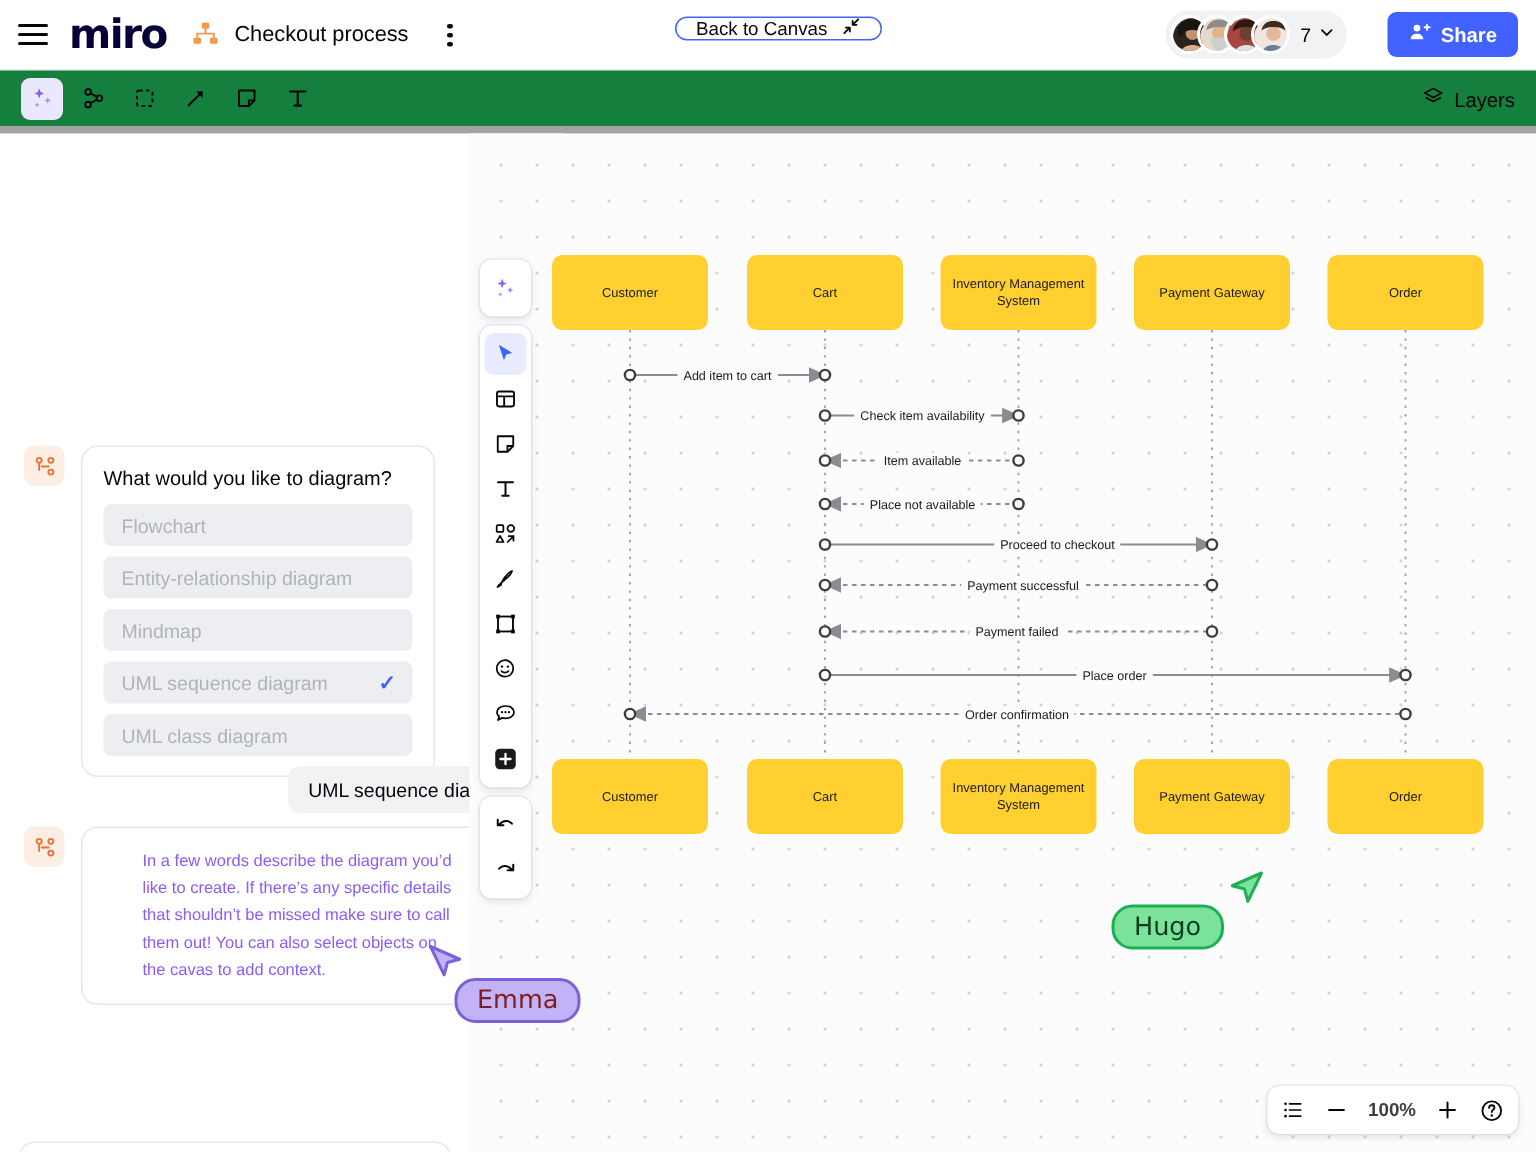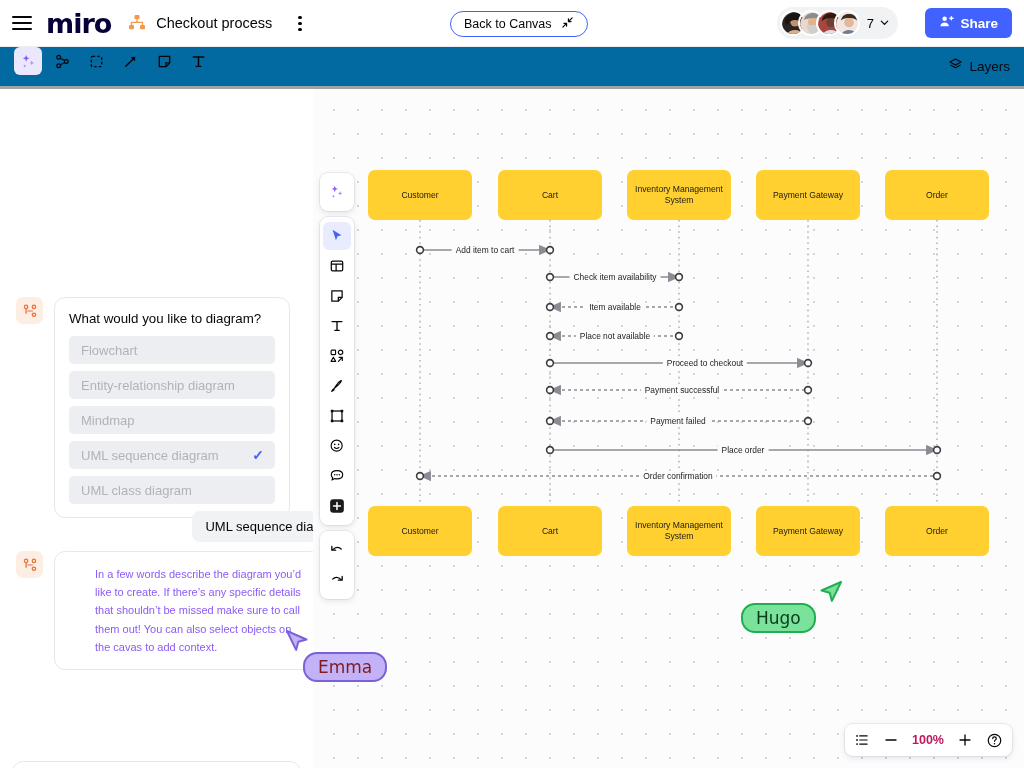--- a/index.html
+++ b/index.html
@@ -21,21 +21,21 @@
   .hamburger i { position: absolute; left: 0; width: 20px; height: 2px; background: #05060a; border-radius: 1px; }
   .hamburger i:nth-child(1){ top: 0; } .hamburger i:nth-child(2){ top: 6px; } .hamburger i:nth-child(3){ top: 12px; }
   .logo { margin-left: 14px; font-size: 27px; font-weight: 700; letter-spacing: -1px; color: #050038; font-family: "DejaVu Sans", sans-serif; }
   .doc-icon { margin-left: 16px; width: 20px; height: 20px; }
   .doc-title { margin-left: 9px; font-size: 14.5px; color: #05060a; }
   .kebab { margin-left: 18px; width: 18px; height: 18px; position: relative; cursor: pointer; }
   .kebab i { position: absolute; left: 8px; width: 3.2px; height: 3.2px; border-radius: 50%; background: #05060a; }
   .kebab i:nth-child(1){ top: 2px; } .kebab i:nth-child(2){ top: 8px; } .kebab i:nth-child(3){ top: 14px; }
 
   .back-canvas {
-    position: absolute; left: 450px; top: 11px; height: 26px;
+    position: absolute; left: 450px; top: 11px; height: 16px;
     border: 1.6px solid #4262ff; border-radius: 14px; background: #fff;
     display: flex; align-items: center; padding: 0 13px; cursor: pointer;
   }
   .back-canvas span { font-size: 12.5px; color: #05060a; }
   .back-canvas .ico { margin-left: 9px; }
 
   .avatars {
     position: absolute; right: 126px; top: 7px; height: 32px;
     background: #f1f2f4; border-radius: 16px; display: flex; align-items: center; padding-right: 8px; cursor: pointer;
   }
@@ -48,21 +48,21 @@
   .share-btn {
     position: absolute; right: 12px; top: 8px; height: 30px; padding: 0 14px;
     background: #4262ff; border-radius: 6px; color: #fff; font-size: 13.5px; font-weight: 700;
     display: flex; align-items: center; gap: 6px; cursor: pointer; border: none;
     font-family: "Liberation Sans", sans-serif;
   }
 
   
   .toolstrip {
     position: absolute; left: 0; top: 47px; width: 1024px; height: 42px;
-    background: #0369a1; border-bottom: 3px solid #a3a3a3; display: flex; align-items: flex-start;
+    background: #15803d; border-bottom: 5px solid #a3a3a3; display: flex; align-items: center;
   }
   .tool { width: 28px; height: 28px; border-radius: 6px; display: flex; align-items: center; justify-content: center; cursor: pointer; margin-left: 6px; }
   .tool:first-child { margin-left: 14px; }
   .tool.active { background: #ebe8fd; }
   .layers-btn { position: absolute; right: 14px; top: 10px; display: flex; align-items: center; gap: 6px; cursor: pointer; font-size: 13.5px; color: #05060a; }
 
   
   .ai-panel {
     position: absolute; left: 0; top: 89px; width: 377px; height: 679px;
     background: #fff; border-right: 1px solid #e6e8eb; overflow: hidden;
@@ -124,21 +124,21 @@
   .cursor-emma { background: #c3b2f7; border: 2px solid #7b61d9; color: #7f1d1d; }
   .cursor-hugo { background: #7ae29a; border: 2px solid #1faf52; color: #0b3d1d; }
 
   
   .zoombar {
     position: absolute; right: 12px; bottom: 12px; height: 32px; background: #fff;
     border-radius: 8px; box-shadow: 0 0 0 1px rgba(5,0,56,.06), 0 2px 6px rgba(5,0,56,.10);
     display: flex; align-items: center; padding: 0 9px; gap: 13px;
   }
   .zoombar .zitem { cursor: pointer; display: flex; align-items: center; justify-content: center; }
-  .zoom-val { font-size: 12.5px; font-weight: 700; color: #be185d; }
+  .zoom-val { font-size: 12.5px; font-weight: 700; color: #404040; }
 </style>
 </head>
 <body>
 
 <div id="app">
 
   <div class="topbar">
     <div class="hamburger">
         <i></i>
         <i></i>

